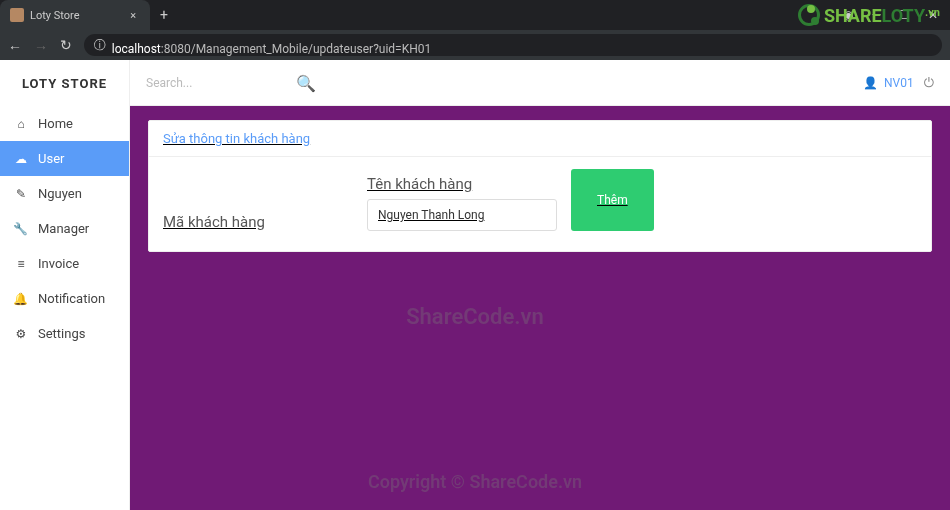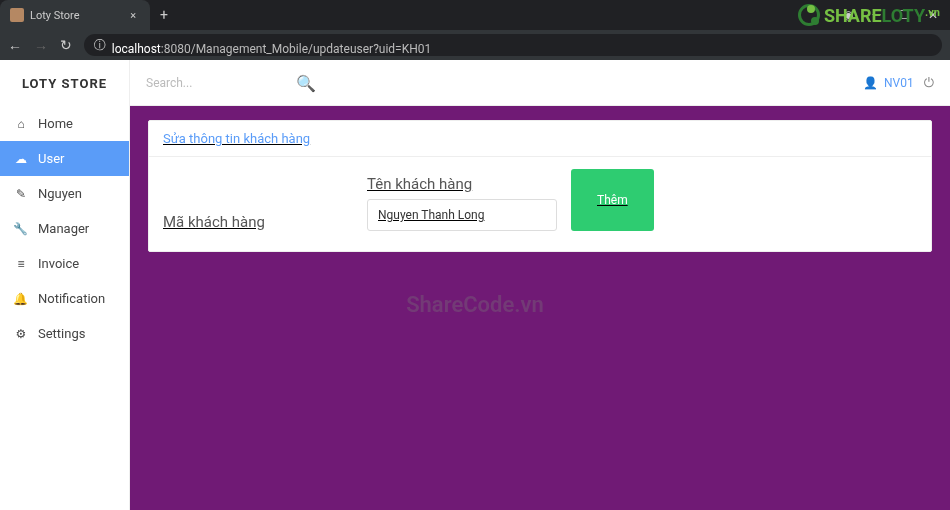--- a/index.html
+++ b/index.html
@@ -44,21 +44,21 @@
 
 .content { padding: 14px 18px; text-decoration: underline; }
 .panel { background: #fff; border: 1px solid #eee; border-radius: 2px; }
 .panel-header { padding: 10px 14px; border-bottom: 1px solid #eee; color: #5a9cf8; font-size: 13px; }
 .panel-body { padding: 12px 14px 20px; display: flex; gap: 14px; align-items: flex-end; }
 .field { display: flex; flex-direction: column; gap: 6px; flex: 0 0 190px; }
 .field label { font-size: 15px; color: #555; }
 .field input { border: 1px solid #ddd; border-radius: 3px; padding: 8px 10px; font-size: 12px; color: #333; outline: none; }
 .btn-add { background: #2ecc71; color: #fff; border: none; border-radius: 3px; padding: 24px 26px; font-size: 12px; cursor: pointer; }
 
-.wm-center { position: absolute; top: 232px; left: 50%; transform: translateX(-50%); font-size: 22px; font-weight: 600; color: rgba(120,120,120,0.35); pointer-events: none; }
+.wm-center { position: absolute; top: 244px; left: 50%; transform: translateX(-50%); font-size: 22px; font-weight: 600; color: rgba(120,120,120,0.35); pointer-events: none; }
 .wm-bottom { position: absolute; bottom: 18px; left: 50%; transform: translateX(-50%); font-size: 18px; font-weight: 600; color: rgba(120,120,120,0.35); pointer-events: none; }
 
 .logo-wm { position: absolute; top: 4px; right: 10px; display: flex; align-items: flex-end; font-weight: 700; font-size: 18px; pointer-events: none; z-index: 50; }
 .logo-wm .circ { width: 22px; height: 22px; border: 3px solid #2e7d32; border-radius: 50%; position: relative; margin-right: 4px; }
 .logo-wm .circ::before, .logo-wm .circ::after { content: ""; position: absolute; width: 8px; height: 8px; background: #76c043; border-radius: 50%; }
 .logo-wm .circ::before { top: -2px; left: 6px; }
 .logo-wm .circ::after { bottom: -2px; right: -2px; background: #2e7d32; }
 .logo-wm .s1 { color: #76c043; }
 .logo-wm .s2 { color: #2e7d32; }
 .logo-wm .s3 { color: #76c043; font-size: 11px; align-self: flex-start; margin-top: 2px; }
@@ -156,13 +156,14 @@
             <label>Tên khách hàng</label>
             <input value="Nguyen Thanh Long" style="">
           </div>
           <button class="btn-add">Thêm</button>
         </div>
       </div>
     </div>
   </div>
 
   <div class="wm-center">ShareCode.vn</div>
+  <div class="wm-bottom">Copyright © ShareCode.vn</div>
 </div>
 
 </body></html>

